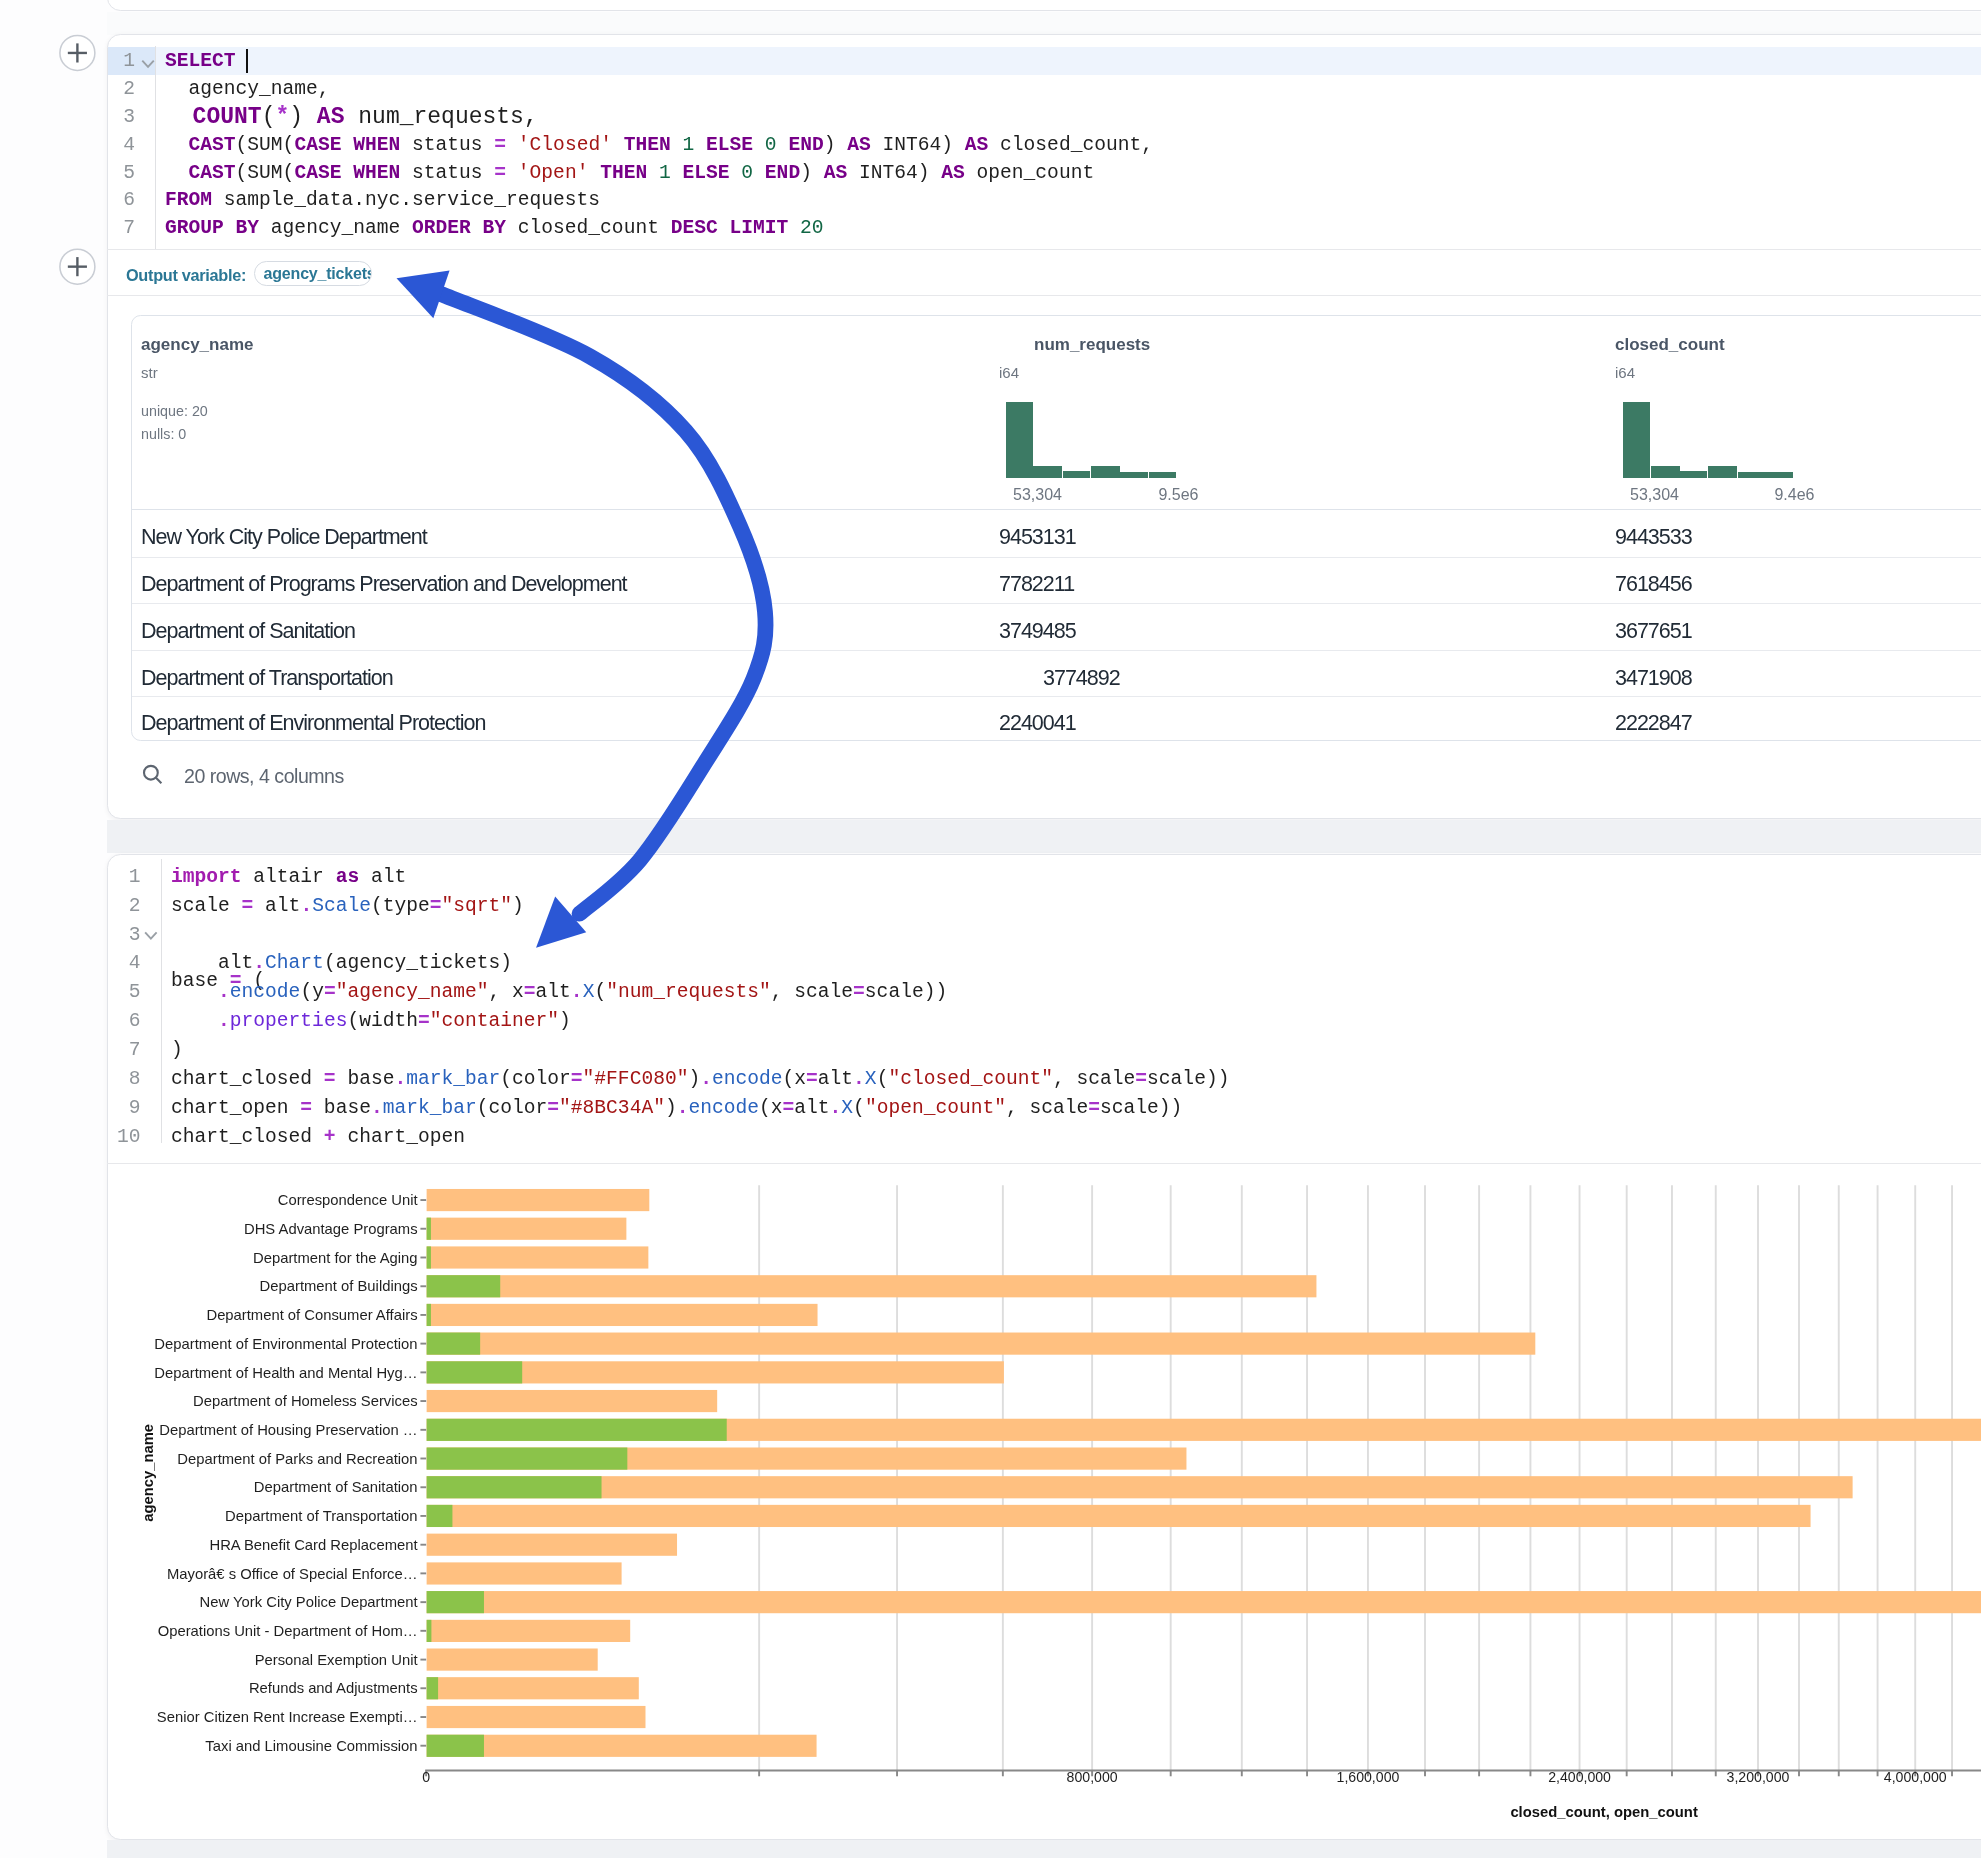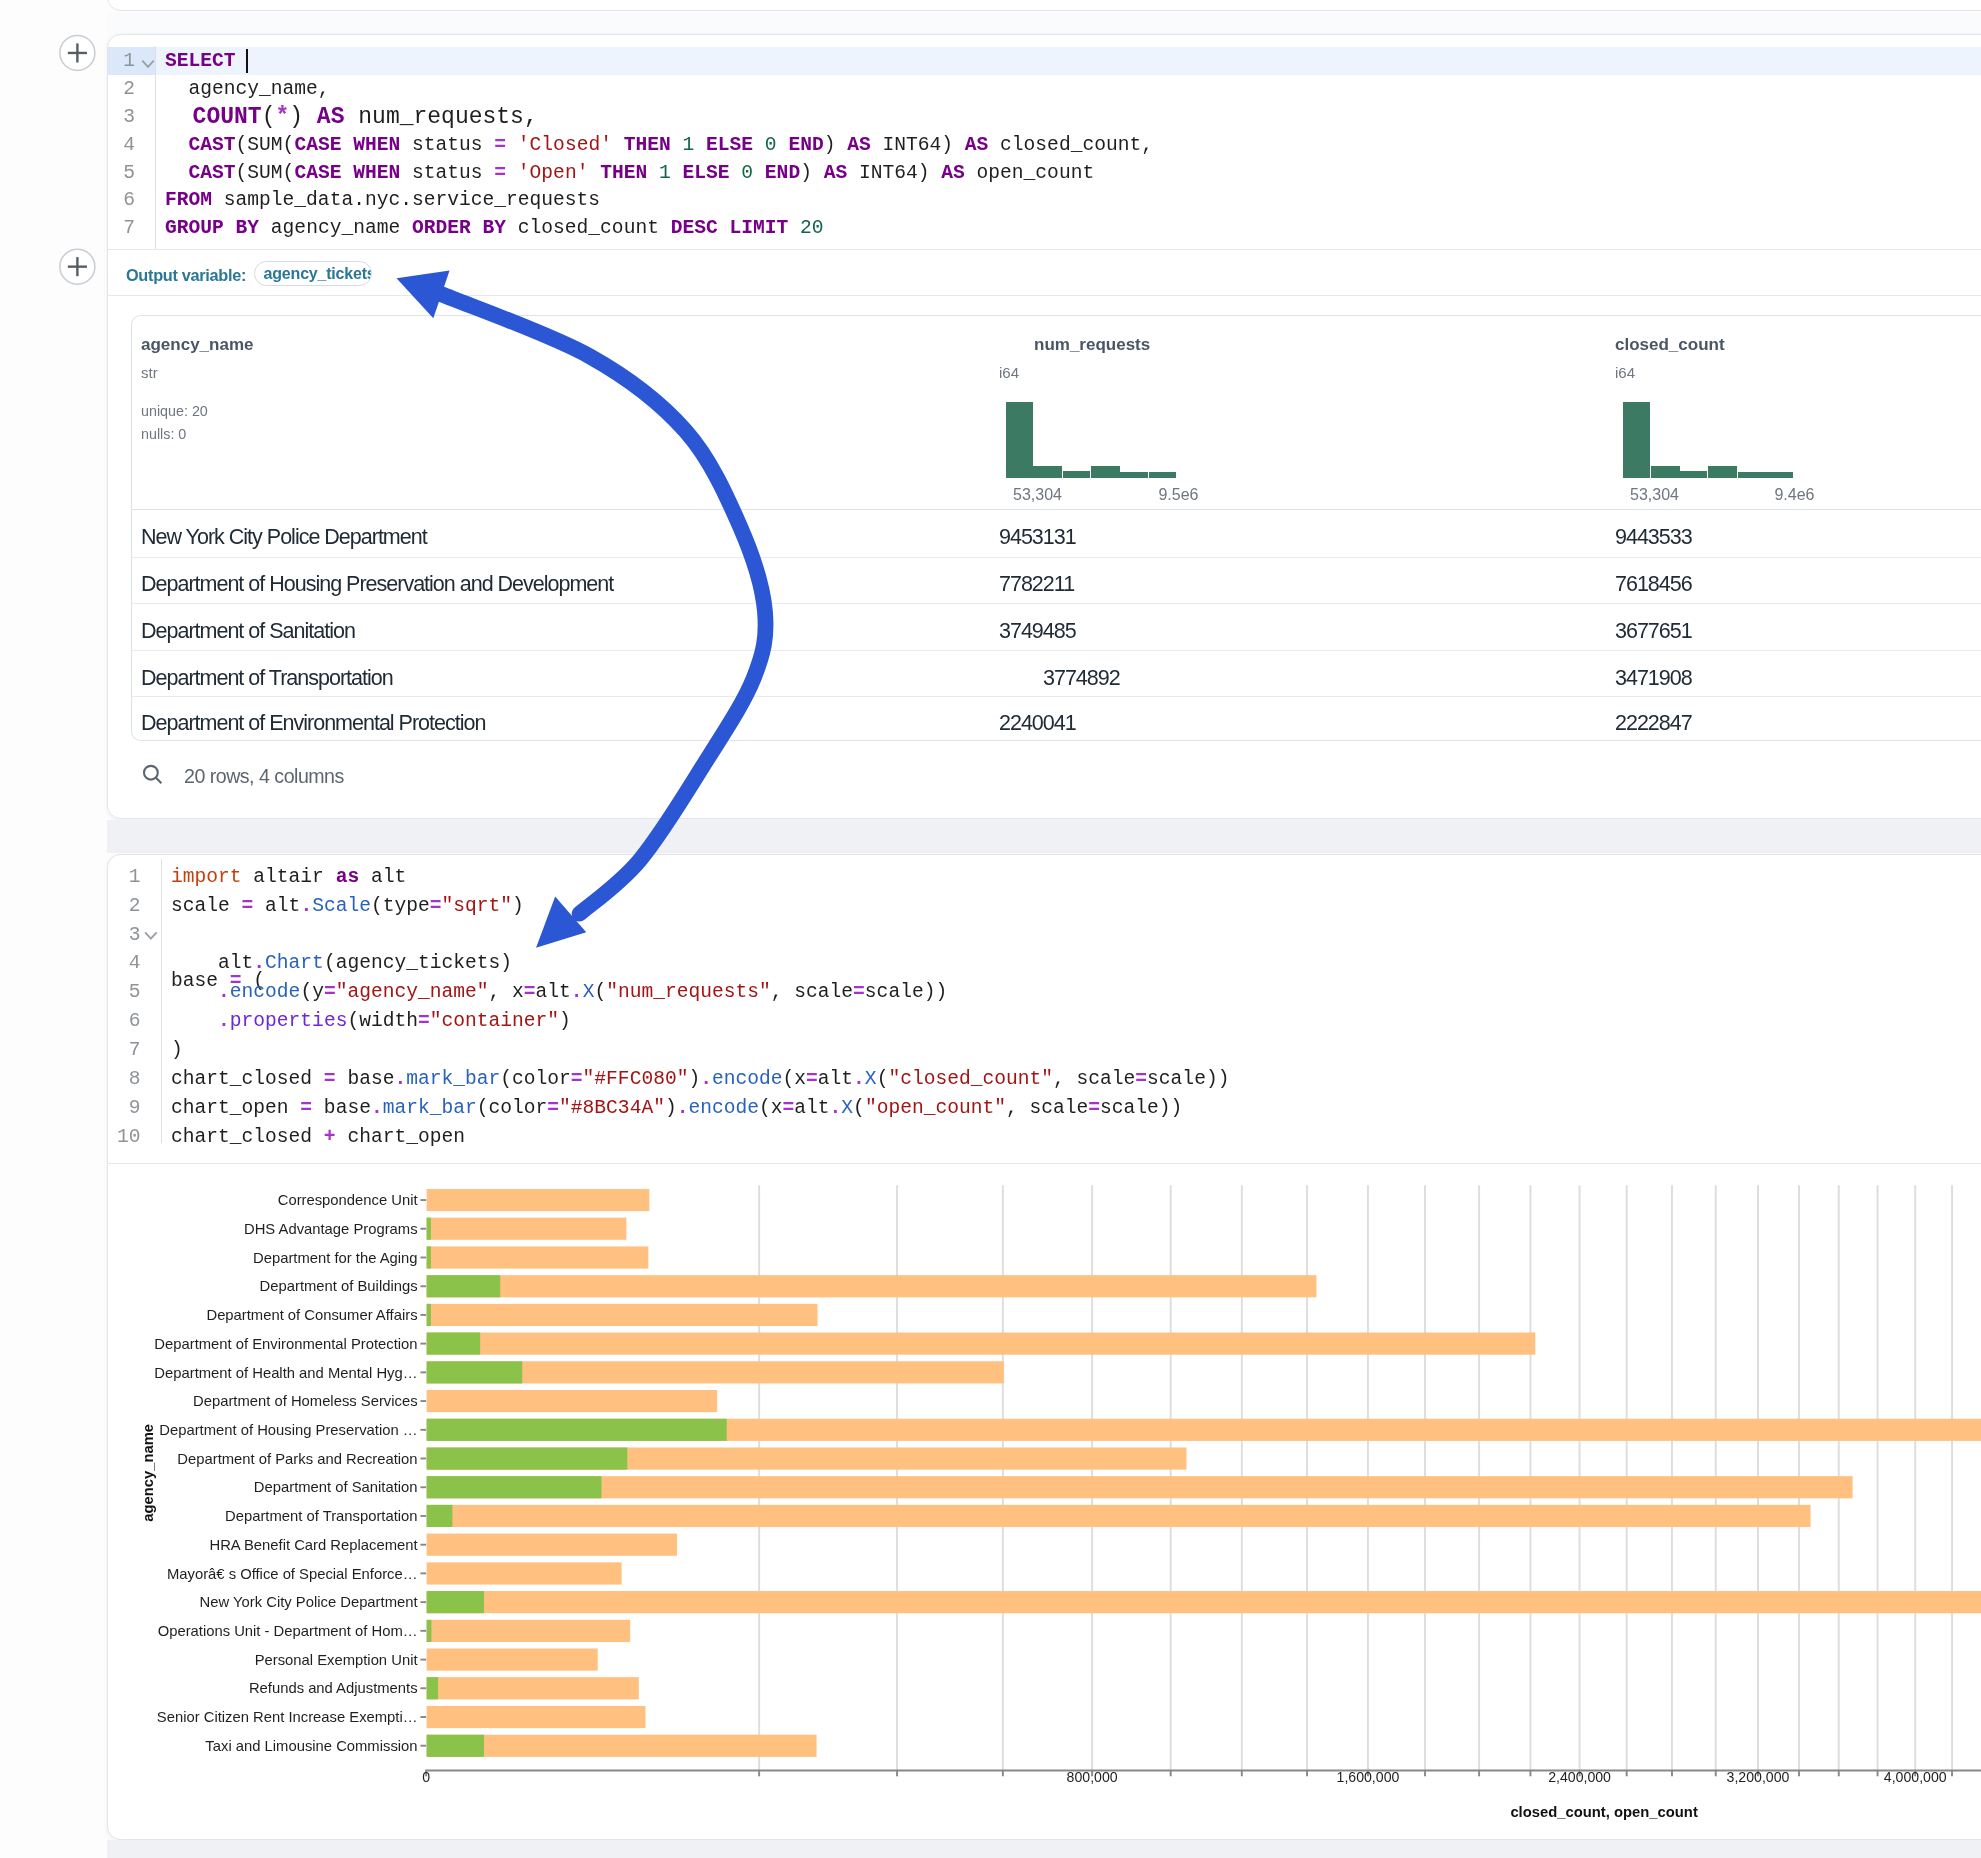--- a/index.html
+++ b/index.html
@@ -76,42 +76,42 @@
     <div style="position:absolute;left:1680px;top:471px;width:27px;height:6.7px;background:#3c7a64;"></div>
     <div style="position:absolute;left:1708px;top:466px;width:29px;height:11.5px;background:#3c7a64;"></div>
     <div style="position:absolute;left:1738px;top:472px;width:28px;height:5.7px;background:#3c7a64;"></div>
     <div style="position:absolute;left:1766px;top:472px;width:27px;height:5.7px;background:#3c7a64;"></div>
 <div class="hlb" style="left:1623px;top:486px;width:63px;text-align:center;">53,304</div>
 <div class="hlb" style="left:1766px;top:486px;width:57px;text-align:center;">9.4e6</div>
 <div style="position:absolute;left:132px;top:509px;width:1850px;height:1px;background:#dee3ea;"></div>
 <div class="rt" style="left:141px;top:524px;">New York City Police Department</div>
     <div class="rt" style="left:999px;top:524px;">9453131</div>
     <div class="rt" style="left:1615px;top:524px;">9443533</div>
-    <div class="rt" style="left:141px;top:571px;">Department of Housing Preservation and Development</div>
+    <div class="rt" style="left:141px;top:571px;">Department of Programs Preservation and Development</div>
     <div class="rt" style="left:999px;top:571px;">7782211</div>
     <div class="rt" style="left:1615px;top:571px;">7618456</div>
     <div class="rt" style="left:141px;top:618px;">Department of Sanitation</div>
     <div class="rt" style="left:999px;top:618px;">3749485</div>
     <div class="rt" style="left:1615px;top:618px;">3677651</div>
     <div class="rt" style="left:141px;top:665px;">Department of Transportation</div>
     <div class="rt" style="left:999px;top:665px;margin-left:44px;">3774892</div>
     <div class="rt" style="left:1615px;top:665px;">3471908</div>
     <div class="rt" style="left:141px;top:710px;">Department of Environmental Protection</div>
     <div class="rt" style="left:999px;top:710px;">2240041</div>
     <div class="rt" style="left:1615px;top:710px;">2222847</div>
 <div class="sep" style="top:557px;"></div>
     <div class="sep" style="top:603px;"></div>
     <div class="sep" style="top:650px;"></div>
     <div class="sep" style="top:696px;"></div>
 <div style="position:absolute;left:184px;top:764px;height:25px;line-height:25px;font-size:19.6px;letter-spacing:-0.5px;color:#5d6570;">20 rows, 4 columns</div>
 
 <div style="position:absolute;left:107px;top:1840px;width:1874px;height:18px;background:#eff1f4;"></div>
 
 <div style="position:absolute;left:161px;top:859px;width:1px;height:284px;background:#e0e1e4;"></div>
-<div class="cl" style="left:171px;top:863px;height:29px;line-height:29px;font-size:19.6px;"><span style="color:#c2410c;font-weight:normal;">import</span> altair <span style="color:#770088;font-weight:bold;">as</span> alt</div>
+<div class="cl" style="left:171px;top:863px;height:29px;line-height:29px;font-size:19.6px;"><span style="color:#a21caf;font-weight:bold;">import</span> altair <span style="color:#770088;font-weight:bold;">as</span> alt</div>
 <div class="gn" style="left:108px;width:32.5px;top:863px;height:29px;line-height:29px;font-size:19.6px;">1</div>
 <div class="cl" style="left:171px;top:892px;height:29px;line-height:29px;font-size:19.6px;">scale <span style="color:#a633c9;font-weight:bold;">=</span> alt<span style="color:#a633c9;font-weight:bold;">.</span><span style="color:#2962bd;">Scale</span>(type<span style="color:#a633c9;font-weight:bold;">=</span><span style="color:#a31515;">"sqrt"</span>)</div>
 <div class="gn" style="left:108px;width:32.5px;top:892px;height:29px;line-height:29px;font-size:19.6px;">2</div>
 <div class="cl" style="left:171px;top:967px;height:29px;line-height:29px;font-size:19.6px;">base <span style="color:#a633c9;font-weight:bold;">=</span> (</div>
 <div class="gn" style="left:108px;width:32.5px;top:921px;height:29px;line-height:29px;font-size:19.6px;">3</div>
 <div class="cl" style="left:171px;top:949px;height:29px;line-height:29px;font-size:19.6px;">    alt<span style="color:#a633c9;font-weight:bold;">.</span><span style="color:#2962bd;">Chart</span>(agency_tickets)</div>
 <div class="gn" style="left:108px;width:32.5px;top:949px;height:29px;line-height:29px;font-size:19.6px;">4</div>
 <div class="cl" style="left:171px;top:978px;height:29px;line-height:29px;font-size:19.6px;">    <span style="color:#a633c9;font-weight:bold;">.</span><span style="color:#2962bd;">encode</span>(y<span style="color:#a633c9;font-weight:bold;">=</span><span style="color:#a31515;">"agency_name"</span>, x<span style="color:#a633c9;font-weight:bold;">=</span>alt<span style="color:#a633c9;font-weight:bold;">.</span><span style="color:#2962bd;">X</span>(<span style="color:#a31515;">"num_requests"</span>, scale<span style="color:#a633c9;font-weight:bold;">=</span>scale))</div>
 <div class="gn" style="left:108px;width:32.5px;top:978px;height:29px;line-height:29px;font-size:19.6px;">5</div>
 <div class="cl" style="left:171px;top:1007px;height:29px;line-height:29px;font-size:19.6px;">    <span style="color:#a633c9;font-weight:bold;">.</span><span style="color:#6d28d9;">properties</span>(width<span style="color:#a633c9;font-weight:bold;">=</span><span style="color:#a31515;">"container"</span>)</div>

